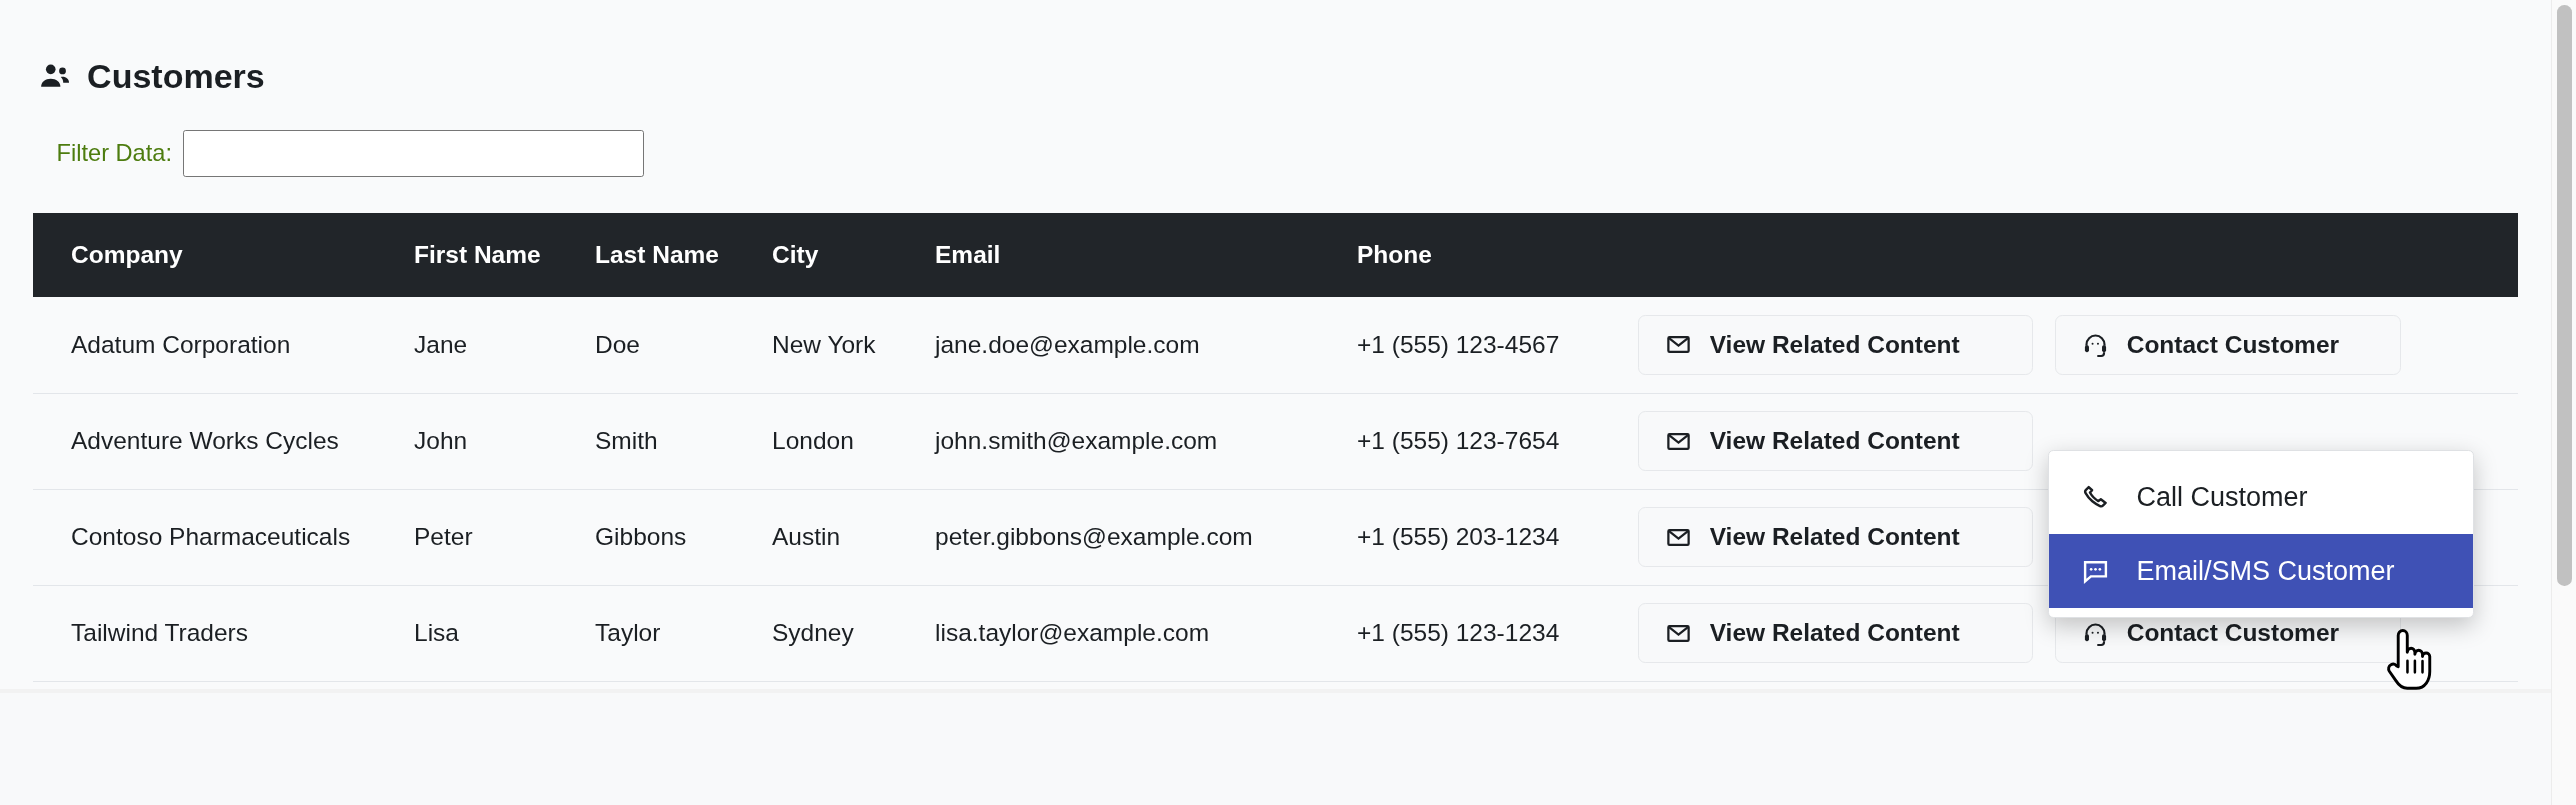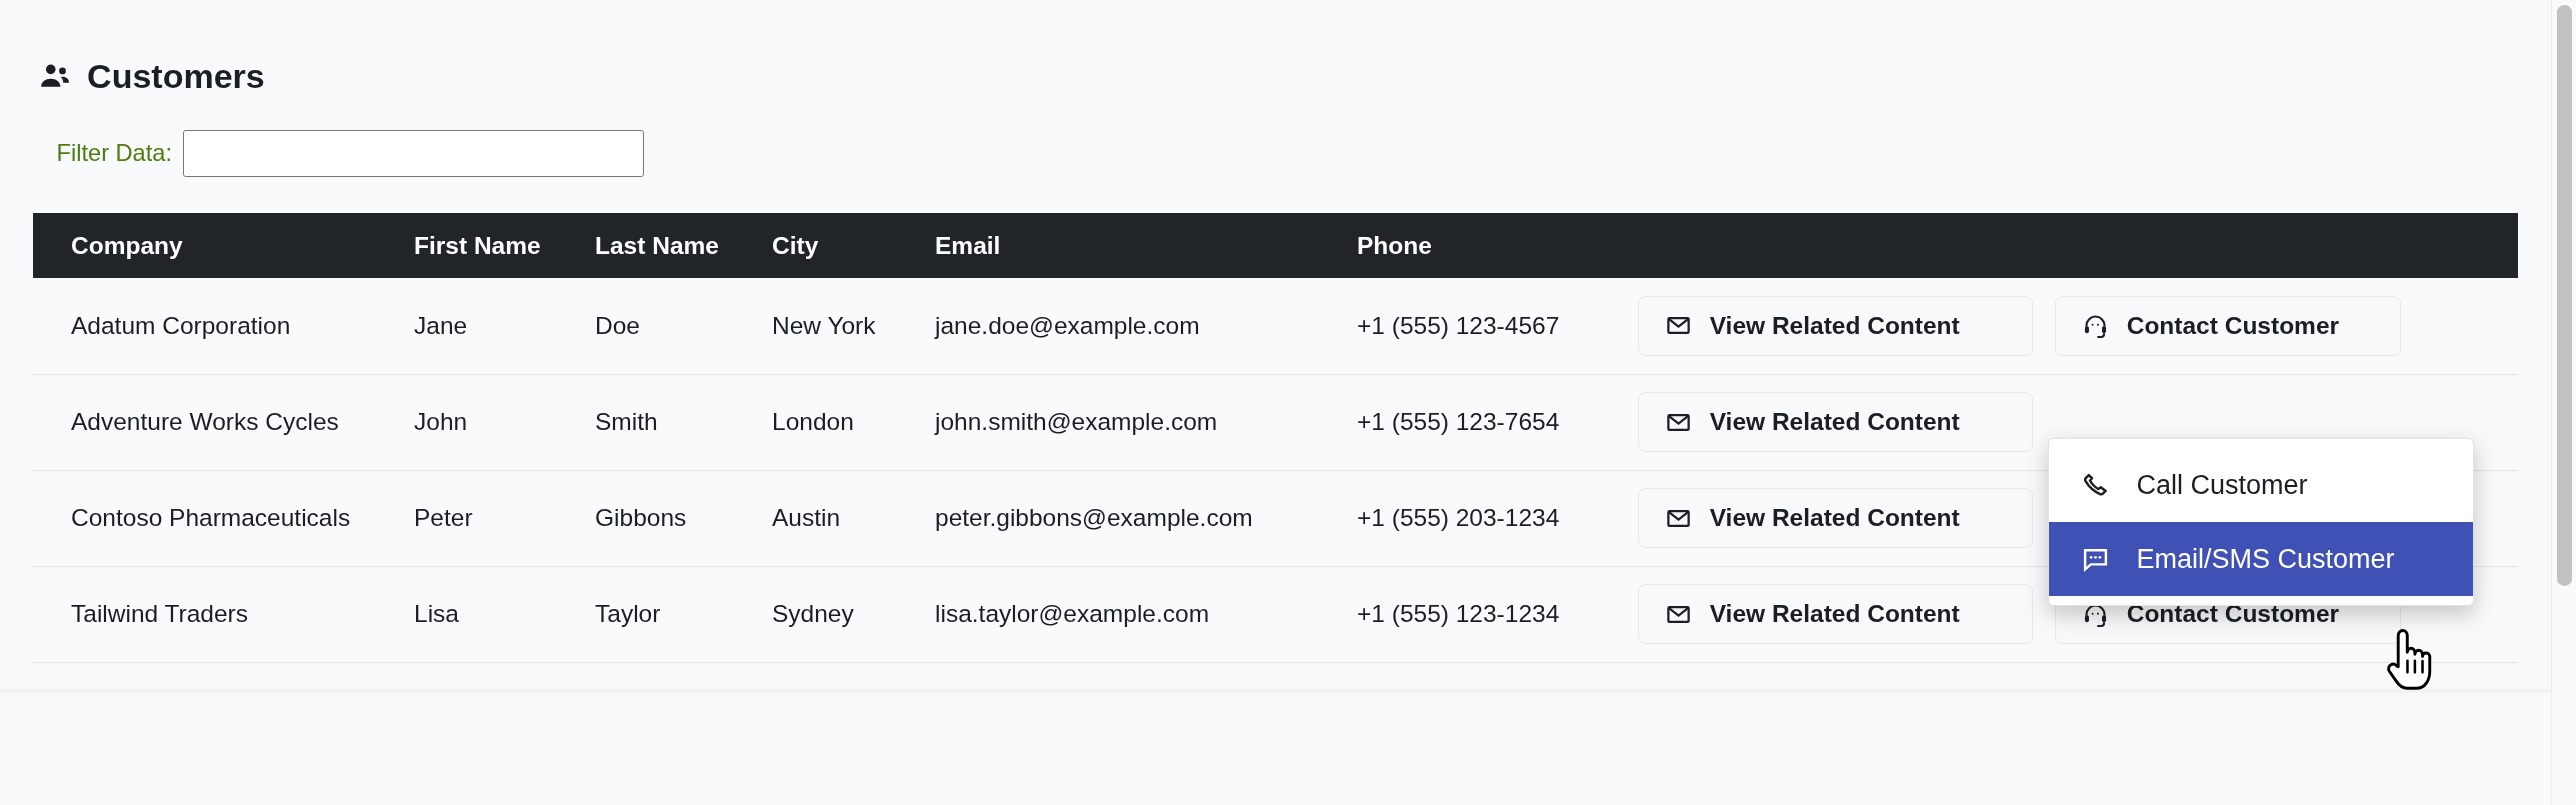--- a/index.html
+++ b/index.html
@@ -111,21 +111,21 @@
     width: 100%;
     border-collapse: collapse;
     table-layout: fixed;
   }
   table.grid thead th {
     background: #212529;
     color: #ffffff;
     font-size: 24.5px;
     font-weight: bold;
     text-align: left;
-    height: 65px;
+    height: 84px;
     padding: 0 0 0 0;
     vertical-align: middle;
   }
   table.grid thead th:first-child { padding-left: 38px; }
 
   col.c-company  { width: 381px; }
   col.c-first    { width: 181px; }
   col.c-last     { width: 177px; }
   col.c-city     { width: 163px; }
   col.c-email    { width: 422px; }
@@ -177,21 +177,21 @@
     display: inline-flex;
     align-items: center;
     justify-content: center;
     flex: none;
   }
   .btn-view { min-width: 395px; }
   .btn-contact { min-width: 346px; }
   .dropdown-anchor {
     position: absolute;
     left: 2048px;
-    top: 438px;
+    top: 450px;
     width: 426px;
     z-index: 50;
   }
   .dropdown-panel {
     width: 426px;
     background: #ffffff;
     border: 0.9px solid #dfe1e4;
     border-radius: 5.4px;
     box-shadow: 0 7.3px 23.6px rgba(0,0,0,0.22);
     padding: 9px 0;

